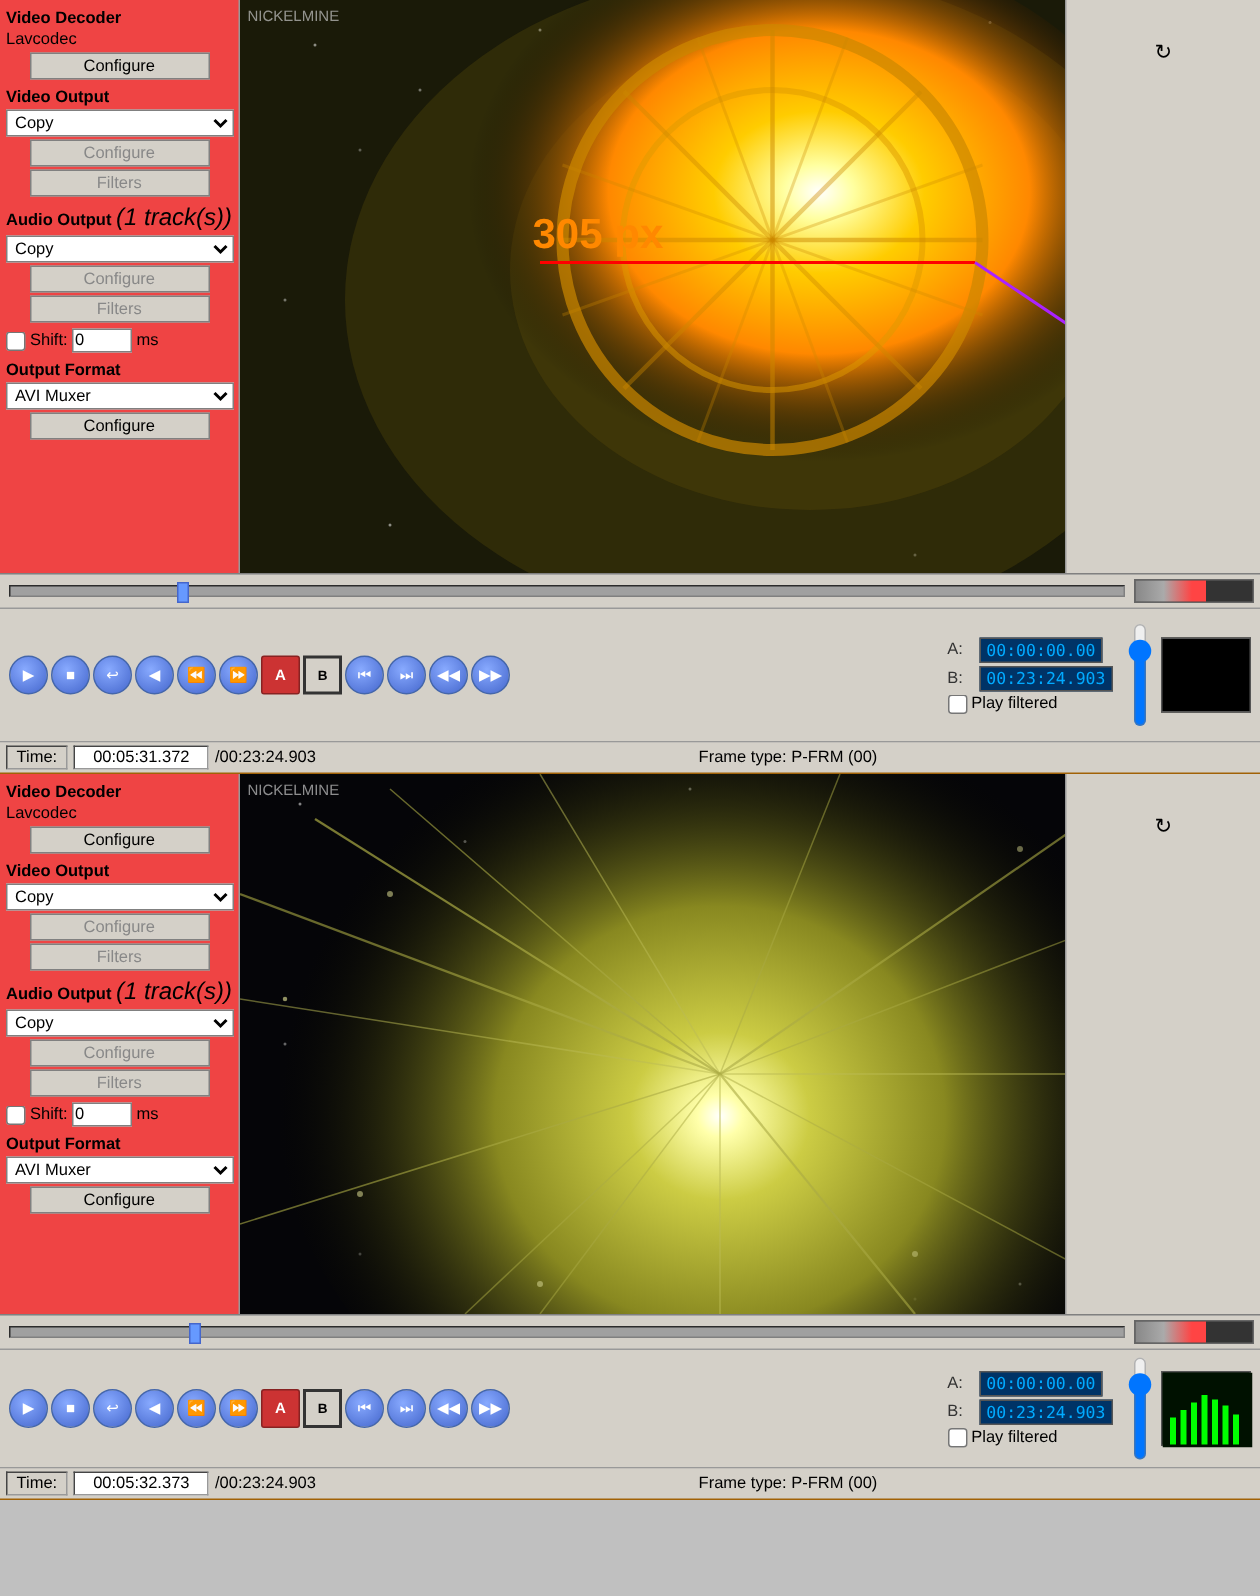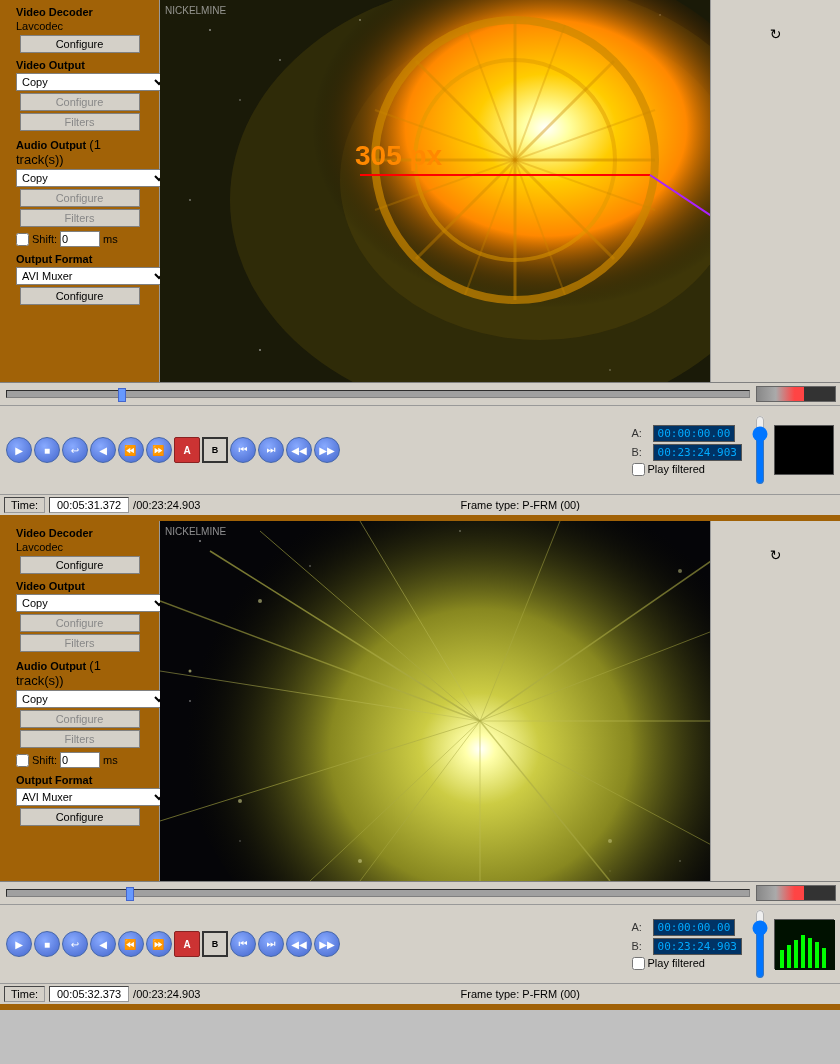--- a/index.html
+++ b/index.html
@@ -17,38 +17,39 @@
       flex-direction: row;
       width: 840px;
       background: #d4d0c8;
       border-bottom: 1px solid #808080;
       position: relative;
     }
 
     .left-panel {
       width: 160px;
       min-width: 160px;
-      padding: 6px 16px;
-      background: #a16207;
+      padding: 6px 4px;
+      background: #ef4444;
       border-right: 1px solid #999;
     }
 
     .left-panel label {
       font-weight: bold;
       font-size: 11px;
       display: block;
       margin-bottom: 2px;
       margin-top: 6px;
     }
 
     .left-panel label:first-child { margin-top: 0; }
 
     .sub-text {
-      font-size: 13px;
+      font-size: 16px;
       font-weight: normal;
+      font-style: italic;
     }
 
     .left-panel .codec-name {
       font-size: 11px;
       margin-bottom: 3px;
     }
 
     .left-panel button {
       width: 120px;
       padding: 2px 4px;
@@ -215,39 +216,38 @@
     }
 
     .status-bar {
       display: flex;
       flex-direction: row;
       width: 840px;
       background: #d4d0c8;
       padding: 2px 4px;
       align-items: center;
       gap: 4px;
-      border-bottom: 6px solid #a16207;
+      border-bottom: 1px solid #a16207;
     }
 
     .status-time-label {
       background: #d4d0c8;
       border: 1px inset #999;
       padding: 1px 6px;
       font-size: 11px;
       min-width: 40px;
       text-align: center;
     }
 
     .status-time-value {
       background: white;
       border: 1px inset #999;
-      padding: 1px 0;
+      padding: 1px 12px;
       font-size: 11px;
       min-width: 80px;
-      text-align: center;
     }
 
     .status-sep {
       font-size: 11px;
     }
 
     
     .transport-btn {
       width: 26px;
       height: 26px;

